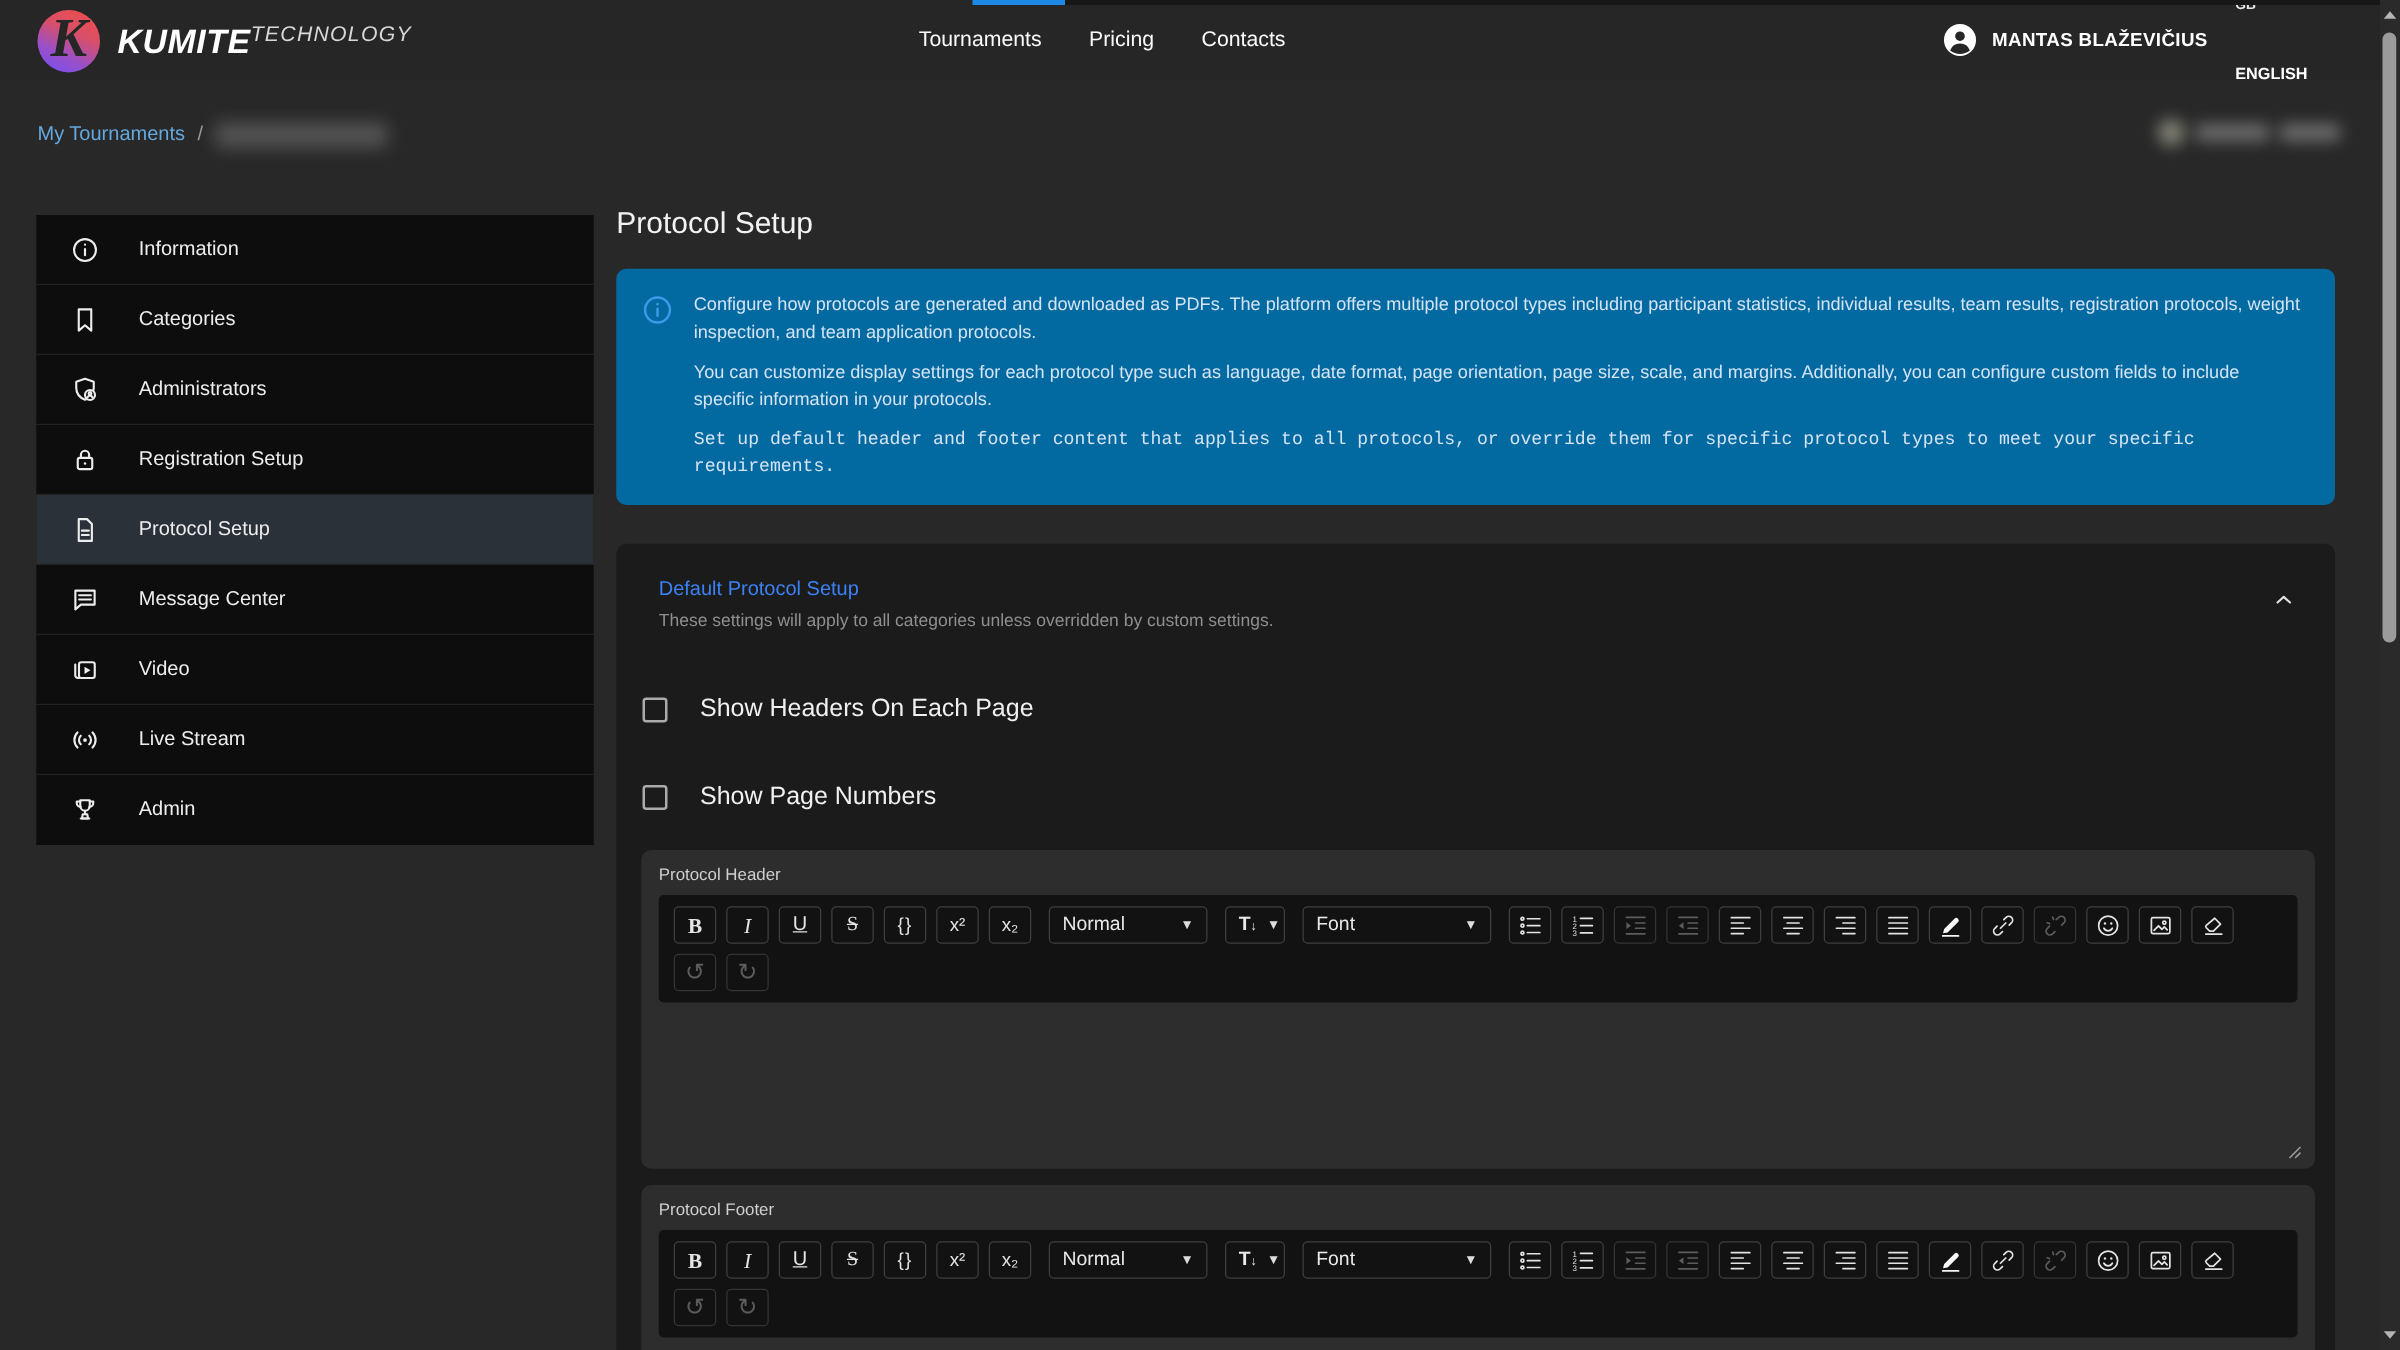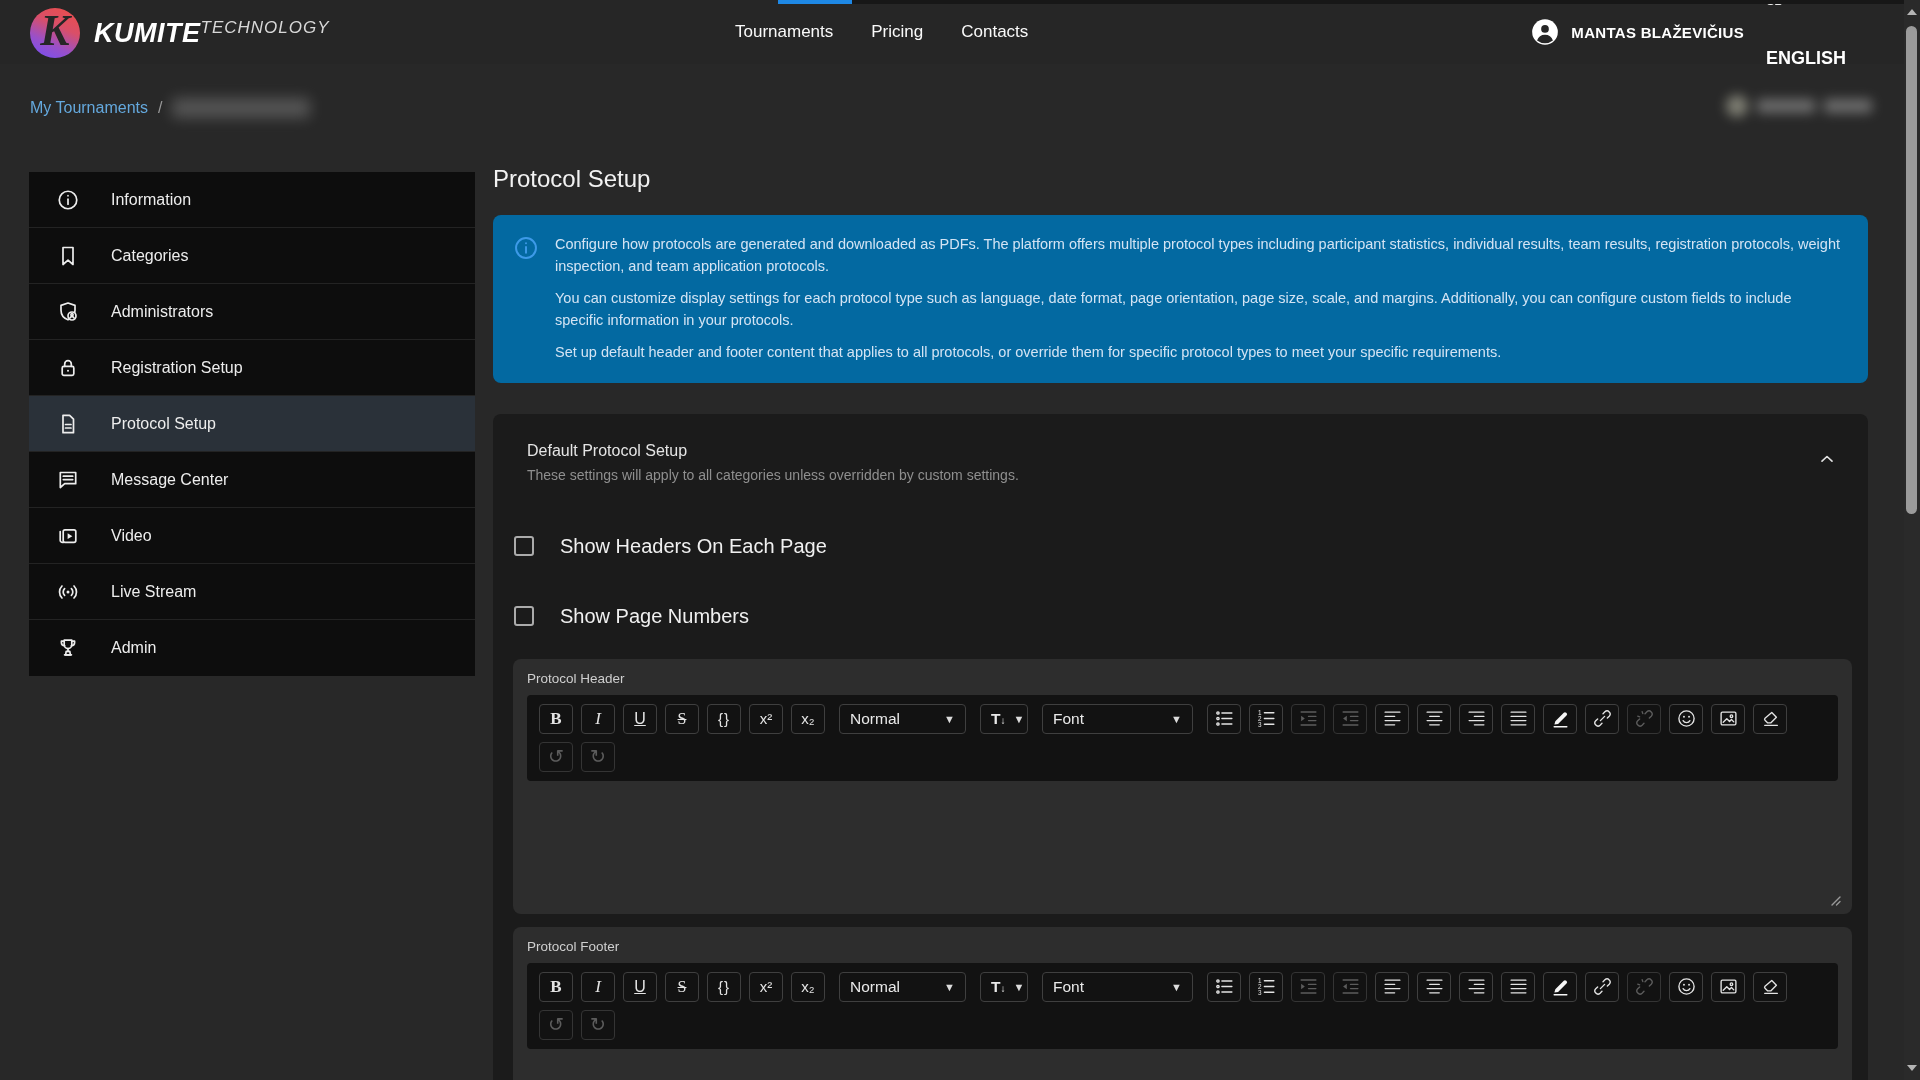--- a/index.html
+++ b/index.html
@@ -22,21 +22,21 @@
   .logo-title{font-size:27px;font-weight:700;font-style:italic;color:#fff;letter-spacing:.5px;}
   .logo-sub{font-size:17px;font-style:italic;color:#d8d8d8;letter-spacing:1px;}
 
   .nav{position:absolute;left:735px;top:0;height:64px;display:flex;align-items:center;gap:38px;}
   .nav-item{font-size:17px;color:#fafafa;cursor:pointer;}
 
   .user-area{position:absolute;right:58px;top:0;height:64px;display:flex;align-items:center;gap:12px;}
   .user-name{font-size:15px;font-weight:700;color:#fff;letter-spacing:.3px;white-space:nowrap;cursor:pointer;}
   .lang{display:flex;align-items:baseline;gap:5px;margin-left:10px;cursor:pointer;flex-direction:column;}
   .lang-code{font-size:11px;font-weight:700;color:#e8e8e8;}
-  .lang-label{font-size:18px;font-weight:700;color:#fff;margin-top:36px;}
+  .lang-label{font-size:13px;font-weight:700;color:#fff;margin-top:36px;}
 
   
   .crumbs{position:absolute;left:30px;top:98px;display:flex;align-items:center;gap:10px;font-size:16px;}
   .crumb-link{color:#64a8dd;cursor:pointer;}
   .crumb-sep{color:#9a9a9a;}
   .crumb-redacted{width:138px;height:20px;background:#5f5f5f;border-radius:4px;filter:blur(7px);opacity:.8;}
   .badge-redacted{position:absolute;right:48px;top:95px;display:flex;align-items:center;gap:9px;filter:blur(6px);opacity:.85;}
   .badge-circle{width:22px;height:22px;border-radius:50%;background:#8d8d80;}
   .badge-bar{height:14px;border-radius:3px;background:#787878;}
 
@@ -50,26 +50,26 @@
   .side-label{font-size:16px;}
 
   
   .main{position:absolute;left:493px;top:165px;width:1375px;}
   .page-title{font-size:24px;font-weight:500;color:#f2f2f2;margin:0;}
 
   .info-box{margin-top:22px;background:#0369a1;border-radius:8px;padding:19px 26px 19px 20px;
      display:flex;gap:16px;}
   .info-box svg{width:26px;height:26px;flex:none;color:#3d9ae8;margin-top:1px;}
   .info-text p{margin:0 0 11px 0;font-size:14.5px;line-height:21.5px;color:#d4e4f4;}
-  .info-text p:last-child{margin-bottom:0;}
+  .info-text p:last-child{margin-bottom:0;font-family:Liberation Mono, monospace;}
 
   .panel{margin-top:31px;background:#1b1b1b;border-radius:8px 8px 0 0;
      padding:28px 16px 40px 20px;position:relative;}
   .section-head{position:relative;padding-left:14px;}
-  .section-title{font-size:16px;color:#e5e5e5;}
+  .section-title{font-size:16px;color:#3b82f6;}
   .section-sub{font-size:14px;color:#8f8f8f;margin-top:7px;}
   .collapse-btn{position:absolute;right:12px;top:4px;width:26px;height:26px;display:flex;
      align-items:center;justify-content:center;cursor:pointer;color:#e0e0e0;}
   .collapse-btn svg{width:20px;height:20px;}
 
   .cb-row{display:flex;align-items:center;gap:15px;margin-left:1px;cursor:pointer;}
   .cb-row.first{margin-top:52px;}
   .cb-row.second{margin-top:47px;}
   .cb-box{width:20px;height:20px;border:2px solid #ababab;border-radius:3px;background:transparent;}
   .cb-label{font-size:20px;color:#f0f0f0;padding-left:11px;}

